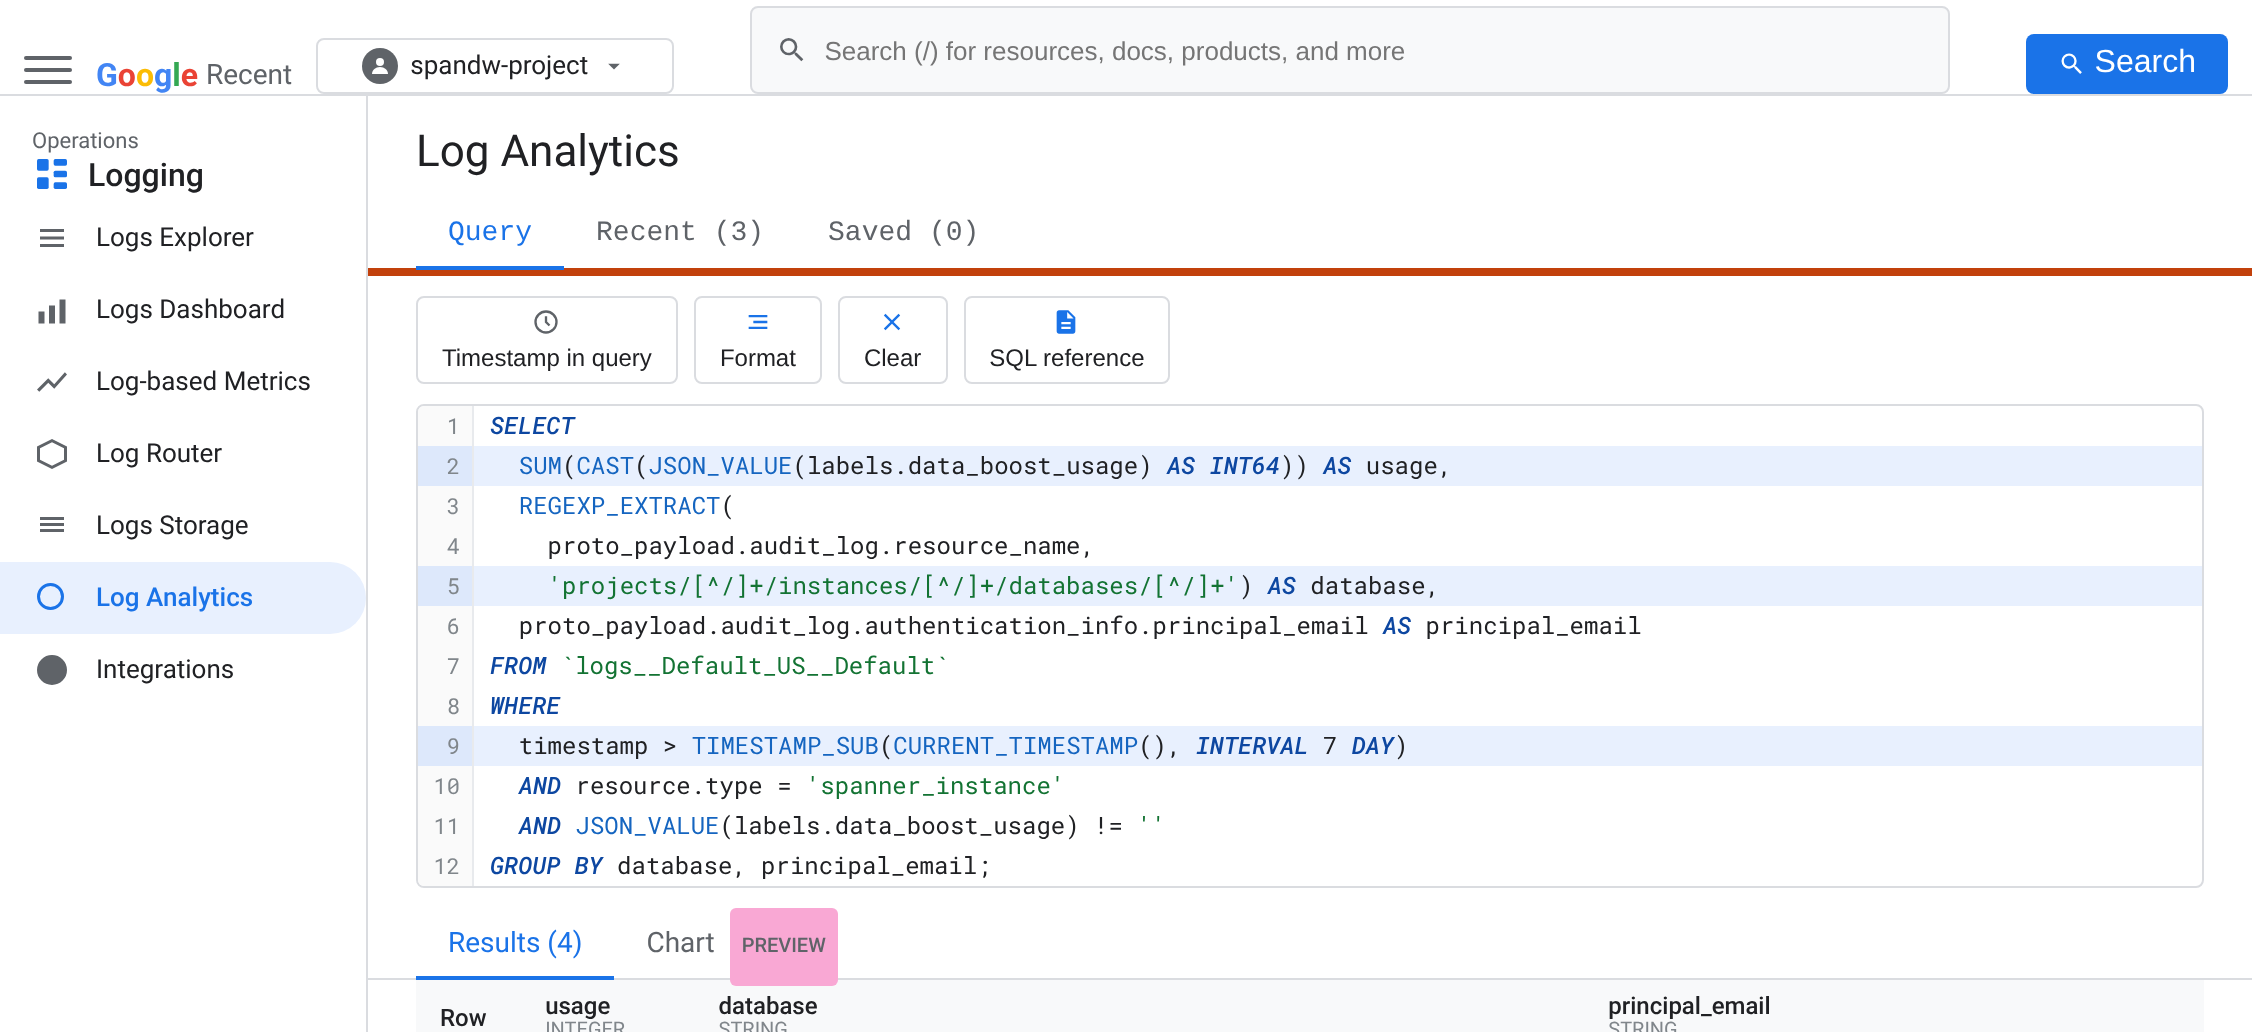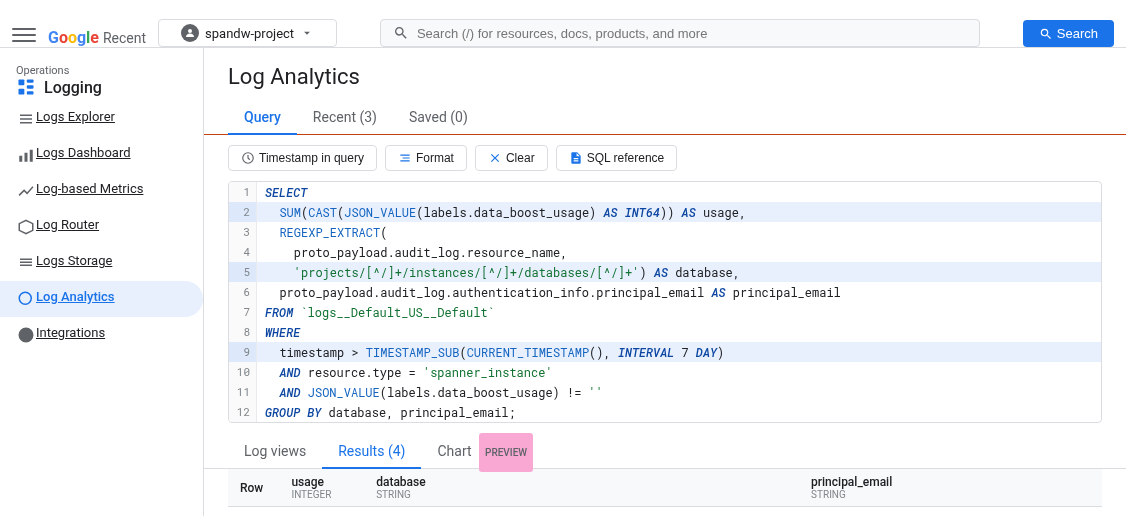--- a/index.html
+++ b/index.html
@@ -10,50 +10,50 @@
     .topbar-menu-icon { width: 24px; height: 24px; display: flex; flex-direction: column; justify-content: center; gap: 4px; cursor: pointer; flex-shrink: 0; }
     .topbar-menu-icon span { display: block; height: 2px; background: #5f6368; border-radius: 1px; }
     .google-cloud-logo { display: flex; align-items: center; gap: 4px; font-size: 14px; font-weight: 400; color: #5f6368; flex-shrink: 0; }
     .google-cloud-logo .g-logo { font-weight: 700; font-size: 16px; }
     .g-blue { color: #4285f4; }
     .g-red { color: #ea4335; }
     .g-yellow { color: #fbbc05; }
     .g-green { color: #34a853; }
     .project-selector { display: flex; align-items: center; border: 1px solid #dadce0; border-radius: 4px; padding: 4px 22px; cursor: pointer; gap: 6px; font-size: 13px; color: #202124; flex-shrink: 0; }
     .project-selector .person-icon { width: 18px; height: 18px; background: #5f6368; border-radius: 50%; display: flex; align-items: center; justify-content: center; }
-    .search-bar { flex: 1; display: flex; align-items: center; border: 1px solid #dadce0; border-radius: 4px; height: 28px; padding: 0 12px; gap: 8px; background: #f8f9fa; max-width: 600px; margin: 0 auto; }
+    .search-bar { flex: 1; display: flex; align-items: center; border: 1px solid #dadce0; border-radius: 4px; height: 44px; padding: 0 12px; gap: 8px; background: #f8f9fa; max-width: 600px; margin: 0 auto; }
     .search-bar input { border: none; background: transparent; outline: none; flex: 1; font-size: 13px; color: #5f6368; }
-    .search-btn { display: flex; align-items: center; gap: 4px; background: #1a73e8; color: #fff; border: none; border-radius: 4px; padding: 6px 16px; cursor: pointer; font-size: 13px; flex-shrink: 0; }
+    .search-btn { display: flex; align-items: center; gap: 4px; background: #1a73e8; color: #fff; border: none; border-radius: 4px; padding: 6px 16px; cursor: pointer; font-size: 16px; flex-shrink: 0; }
 
     
     .layout { display: flex; height: calc(516px - 48px); }
 
     
-    .sidebar { width: 204px; border-right: 1px solid #dadce0; flex-shrink: 0; padding-top: 8px; overflow-y: auto; }
+    .sidebar { width: 184px; border-right: 1px solid #dadce0; flex-shrink: 0; padding-top: 8px; overflow-y: auto; }
     .sidebar-header { padding: 8px 16px 4px; }
     .sidebar-header .ops-label { font-size: 11px; color: #5f6368; }
     .sidebar-header .logging-label { font-size: 16px; color: #202124; font-weight: 500; display: flex; align-items: center; gap: 8px; }
-    .sidebar-nav-item { display: flex; gap: 0; padding: 8px 16px; cursor: pointer; border-radius: 0 20px 20px 0; font-size: 13px; color: #202124; text-decoration: underline; }
+    .sidebar-nav-item { display: flex; align-items: center; gap: 12px; padding: 8px 16px; cursor: pointer; border-radius: 0 20px 20px 0; font-size: 13px; color: #202124; }
     .sidebar-nav-item.active { background: #e8f0fe; color: #1a73e8; font-weight: 500; }
     .nav-icon { width: 20px; height: 20px; flex-shrink: 0; display: flex; align-items: center; justify-content: center; color: #5f6368; }
     .sidebar-nav-item.active .nav-icon { color: #1a73e8; }
 
     
     .main { flex: 1; overflow-y: auto; overflow-x: hidden; }
     .main-header { padding: 16px 24px 0; }
     .main-title { font-size: 22px; font-weight: 400; color: #202124; margin-bottom: 12px; }
 
     
-    .tabs { display: flex; gap: 0; border-bottom: 1px solid #c2410c; padding: 0 24px; }
+    .tabs { display: flex; gap: 0; border-bottom: 4px solid #c2410c; padding: 0 24px; font-family: Liberation Mono, monospace; }
     .tab { padding: 8px 16px; cursor: pointer; font-size: 14px; color: #5f6368; border-bottom: 2px solid transparent; margin-bottom: -1px; }
     .tab.active { color: #1a73e8; border-bottom-color: #1a73e8; font-weight: 500; }
 
     
     .toolbar { display: flex; align-items: center; gap: 8px; padding: 10px 24px; }
-    .toolbar-btn { display: flex; align-items: center; gap: 4px; padding: 5px 12px; border: 1px solid #dadce0; border-radius: 4px; cursor: pointer; font-size: 12px; color: #202124; background: #fff; }
+    .toolbar-btn { display: flex; align-items: center; gap: 4px; padding: 5px 12px; border: 1px solid #dadce0; border-radius: 4px; cursor: pointer; font-size: 12px; color: #202124; background: #fff; flex-direction: column; }
 
     
     .code-editor { margin: 0 24px; border: 1px solid #dadce0; border-radius: 4px; font-family: 'Roboto Mono', 'Courier New', monospace; font-size: 12px; line-height: 1.6; overflow: hidden; background: #fff; }
     .code-line { display: flex; min-height: 20px; }
     .line-num { width: 28px; text-align: right; padding: 0 6px; color: #80868b; flex-shrink: 0; font-size: 11px; line-height: 20px; background: #fafafa; border-right: 1px solid #e8eaed; }
     .line-content { padding: 0 8px; flex: 1; white-space: pre; color: #202124; line-height: 20px; }
     .kw { color: #0d47a1; font-weight: 500; font-style: italic; }
     .fn-kw { color: #1565c0; }
     .str { color: #137333; }
 
@@ -280,23 +280,20 @@
           <span class="line-num">11</span>
           <span class="line-content">  <span class="kw">AND</span> <span class="fn-kw">JSON_VALUE</span>(labels.data_boost_usage) != <span class="str">''</span></span>
         </div>
       <div class="code-line">
           <span class="line-num">12</span>
           <span class="line-content"><span class="kw">GROUP BY</span> database, principal_email;</span>
         </div>
     </div>
 
     <div class="result-tabs-bar">
-      <div class="result-tab">
-        <span>Log views</span>
-      </div>
       <div class="result-tab active">
         <span>Results (4)</span>
       </div>
       <div class="result-tab">
         <span>Chart</span>
         <span class="preview-badge">PREVIEW</span>
       </div>
     </div>
 
     <div class="table-wrapper">

